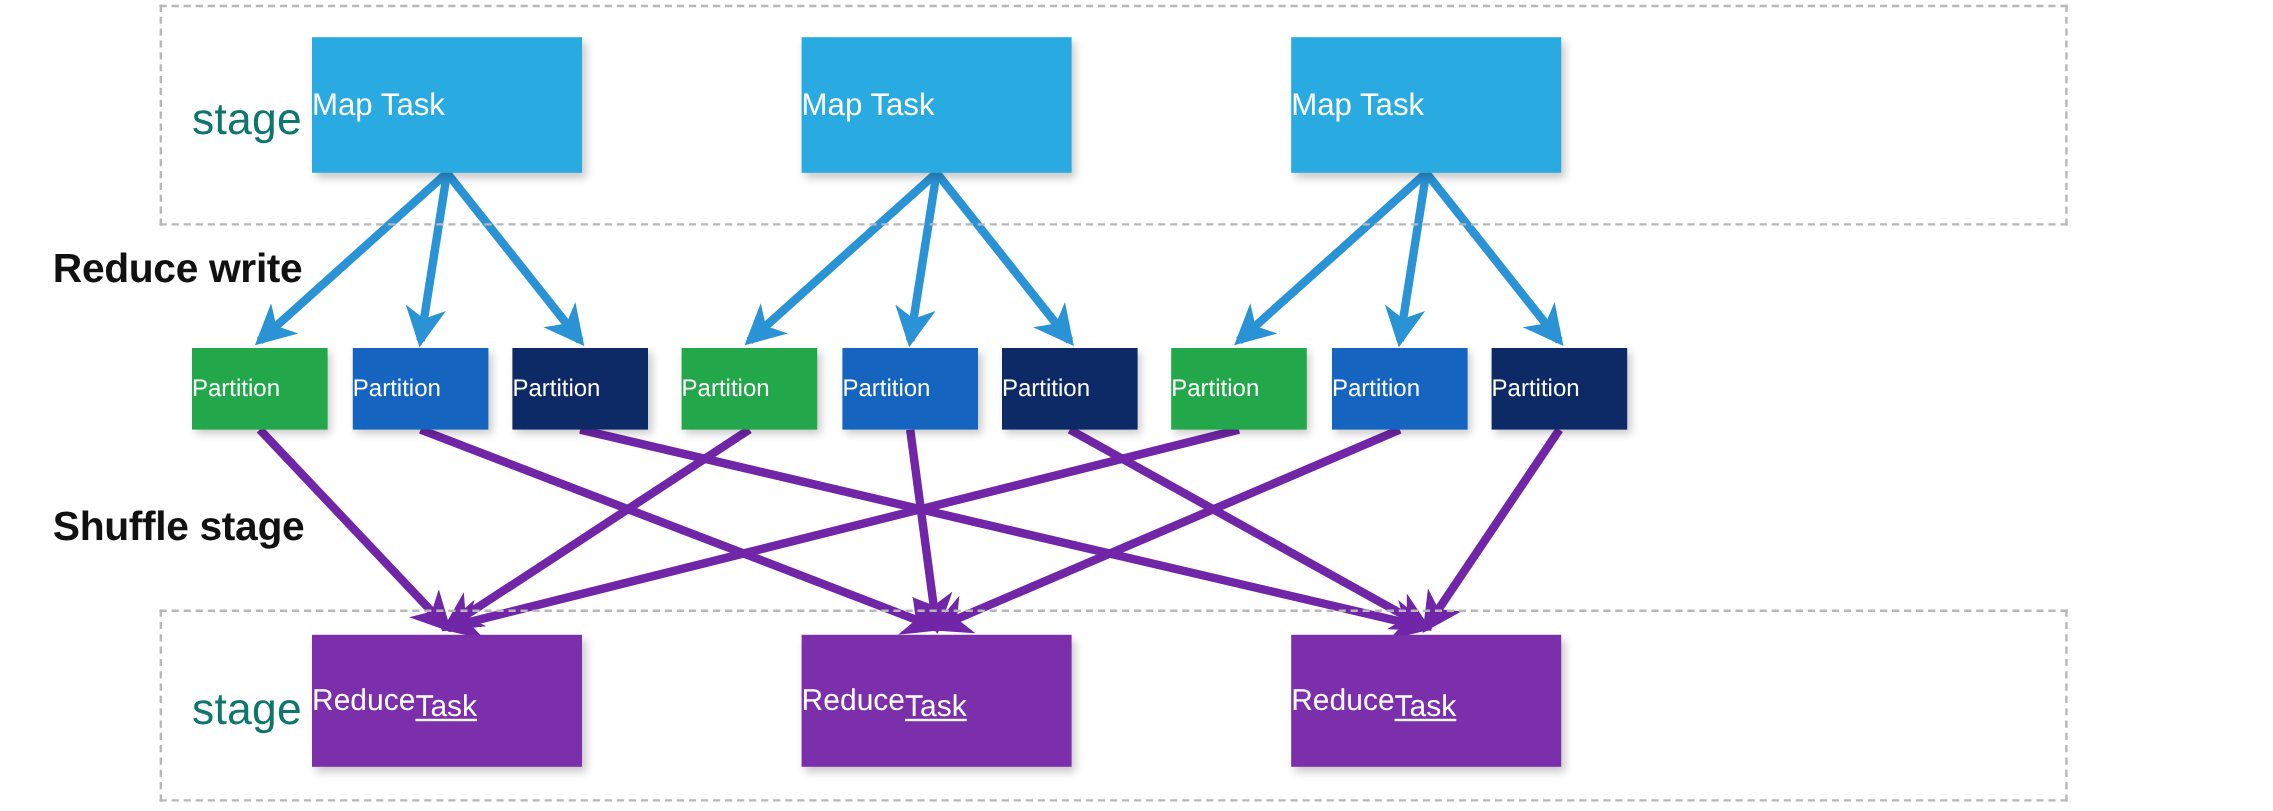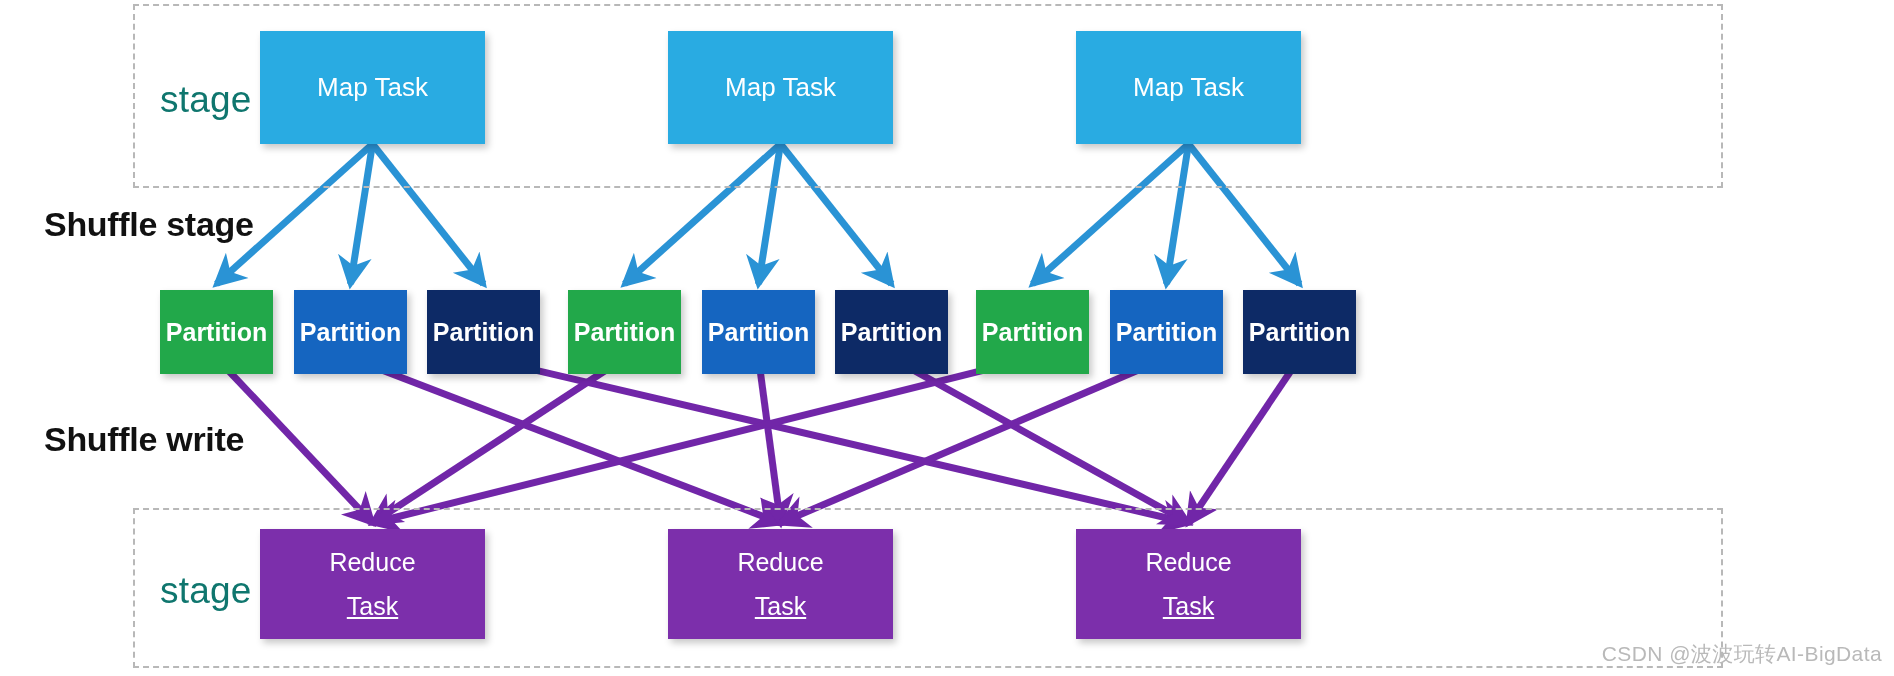--- a/index.html
+++ b/index.html
@@ -53,47 +53,46 @@
     letter-spacing: -0.3px;
   }
   #shuffle-write-label { left: 44px; top: 205px; }
   #shuffle-read-label  { left: 44px; top: 420px; }
 
   .node {
     position: absolute;
     box-sizing: border-box;
     display: flex;
     align-items: center;
-    justify-content: center;
+    justify-content: flex-start;
     text-align: center;
     color: #ffffff;
     box-shadow: 3px 4px 7px rgba(0,0,0,0.22);
     line-height: 1.32;
   }
   .map-node {
     width: 225px;
     height: 113px;
     background: #29abe2;
     font-size: 26px;
   }
   .partition-node {
     width: 113px;
-    height: 84px;
-    font-size: 25px;
-    font-weight: bold;
+    height: 68px;
+    font-size: 20px;
   }
   .partition-green { background: #22a84a; }
   .partition-blue  { background: #1565c0; }
   .partition-navy  { background: #0d2a66; }
   .reduce-node {
     width: 225px;
     height: 110px;
     background: #7c2fab;
     font-size: 25px;
-    flex-direction: column;
+    flex-direction: row;
   }
   .reduce-node span { display: block; }
   .reduce-node .line2 { margin-top: 11px; text-decoration: underline; }
 
   #watermark {
     position: absolute;
     right: 12px;
     bottom: 8px;
     font-family: "Liberation Sans", sans-serif;
     font-size: 21px;
@@ -139,22 +138,22 @@
         <line x1="1299.5" y1="358" x2="1188.5" y2="523"></line>
       </g>
   </svg>
 
   <div class="stage-frame" id="stage-top-frame"></div>
   <div class="stage-frame" id="stage-bottom-frame"></div>
 
   <div class="stage-label" id="stage-label-top">stage</div>
   <div class="stage-label" id="stage-label-bottom">stage</div>
 
-  <div class="shuffle-label" id="shuffle-write-label">Shuffle stage</div>
-  <div class="shuffle-label" id="shuffle-read-label">Shuffle write</div>
+  <div class="shuffle-label" id="shuffle-write-label">Reduce write</div>
+  <div class="shuffle-label" id="shuffle-read-label">Shuffle stage</div>
 
   <div id="map-layer">
       <div class="node map-node" style="left: 260px; top: 31px;">
         <span>Map Task</span>
       </div>
       <div class="node map-node" style="left: 668px; top: 31px;">
         <span>Map Task</span>
       </div>
       <div class="node map-node" style="left: 1076px; top: 31px;">
         <span>Map Task</span>
@@ -197,14 +196,13 @@
       <div class="node reduce-node" style="left: 668px; top: 529px;">
         <span>Reduce</span>
         <span class="line2">Task</span>
       </div>
       <div class="node reduce-node" style="left: 1076px; top: 529px;">
         <span>Reduce</span>
         <span class="line2">Task</span>
       </div>
     </div>
 
-  <div id="watermark">CSDN @波波玩转AI-BigData</div>
 </div>
 
 </body></html>

